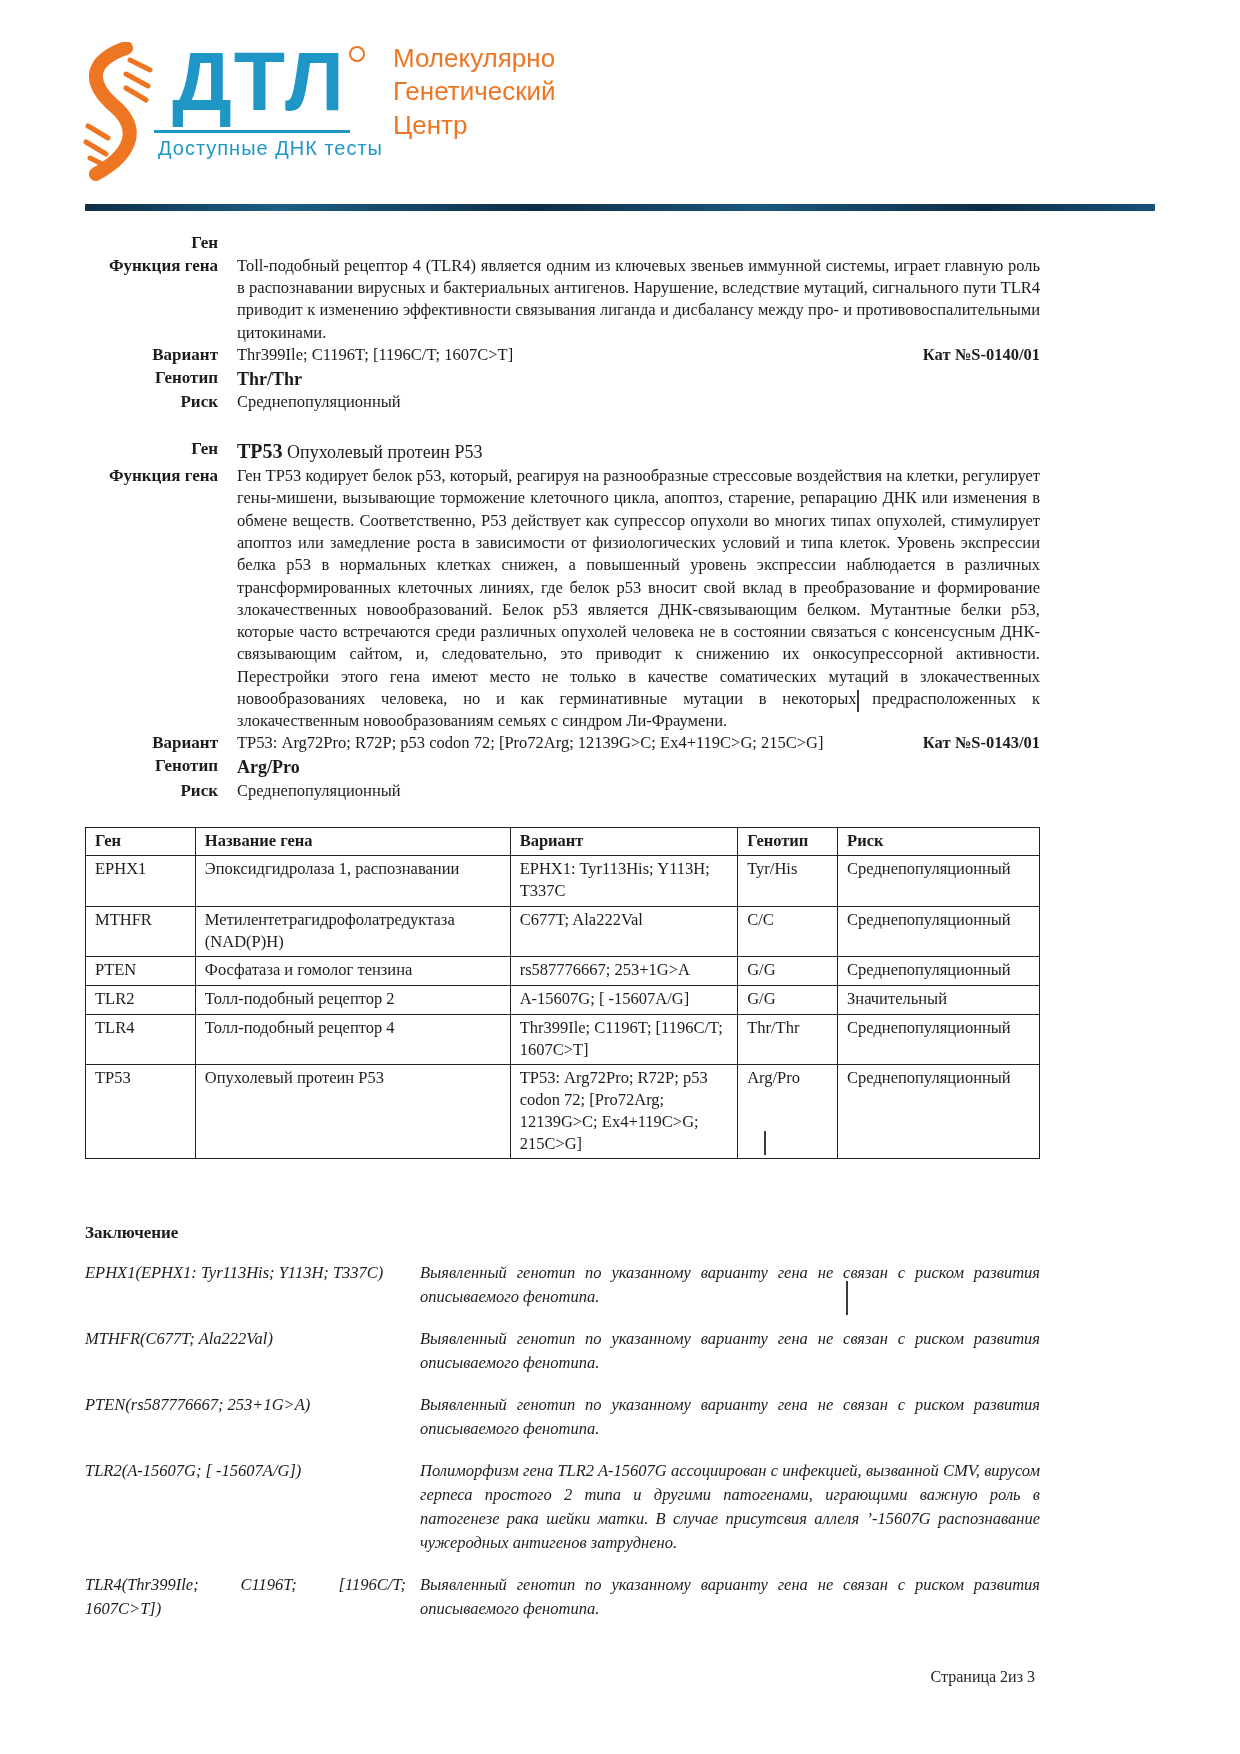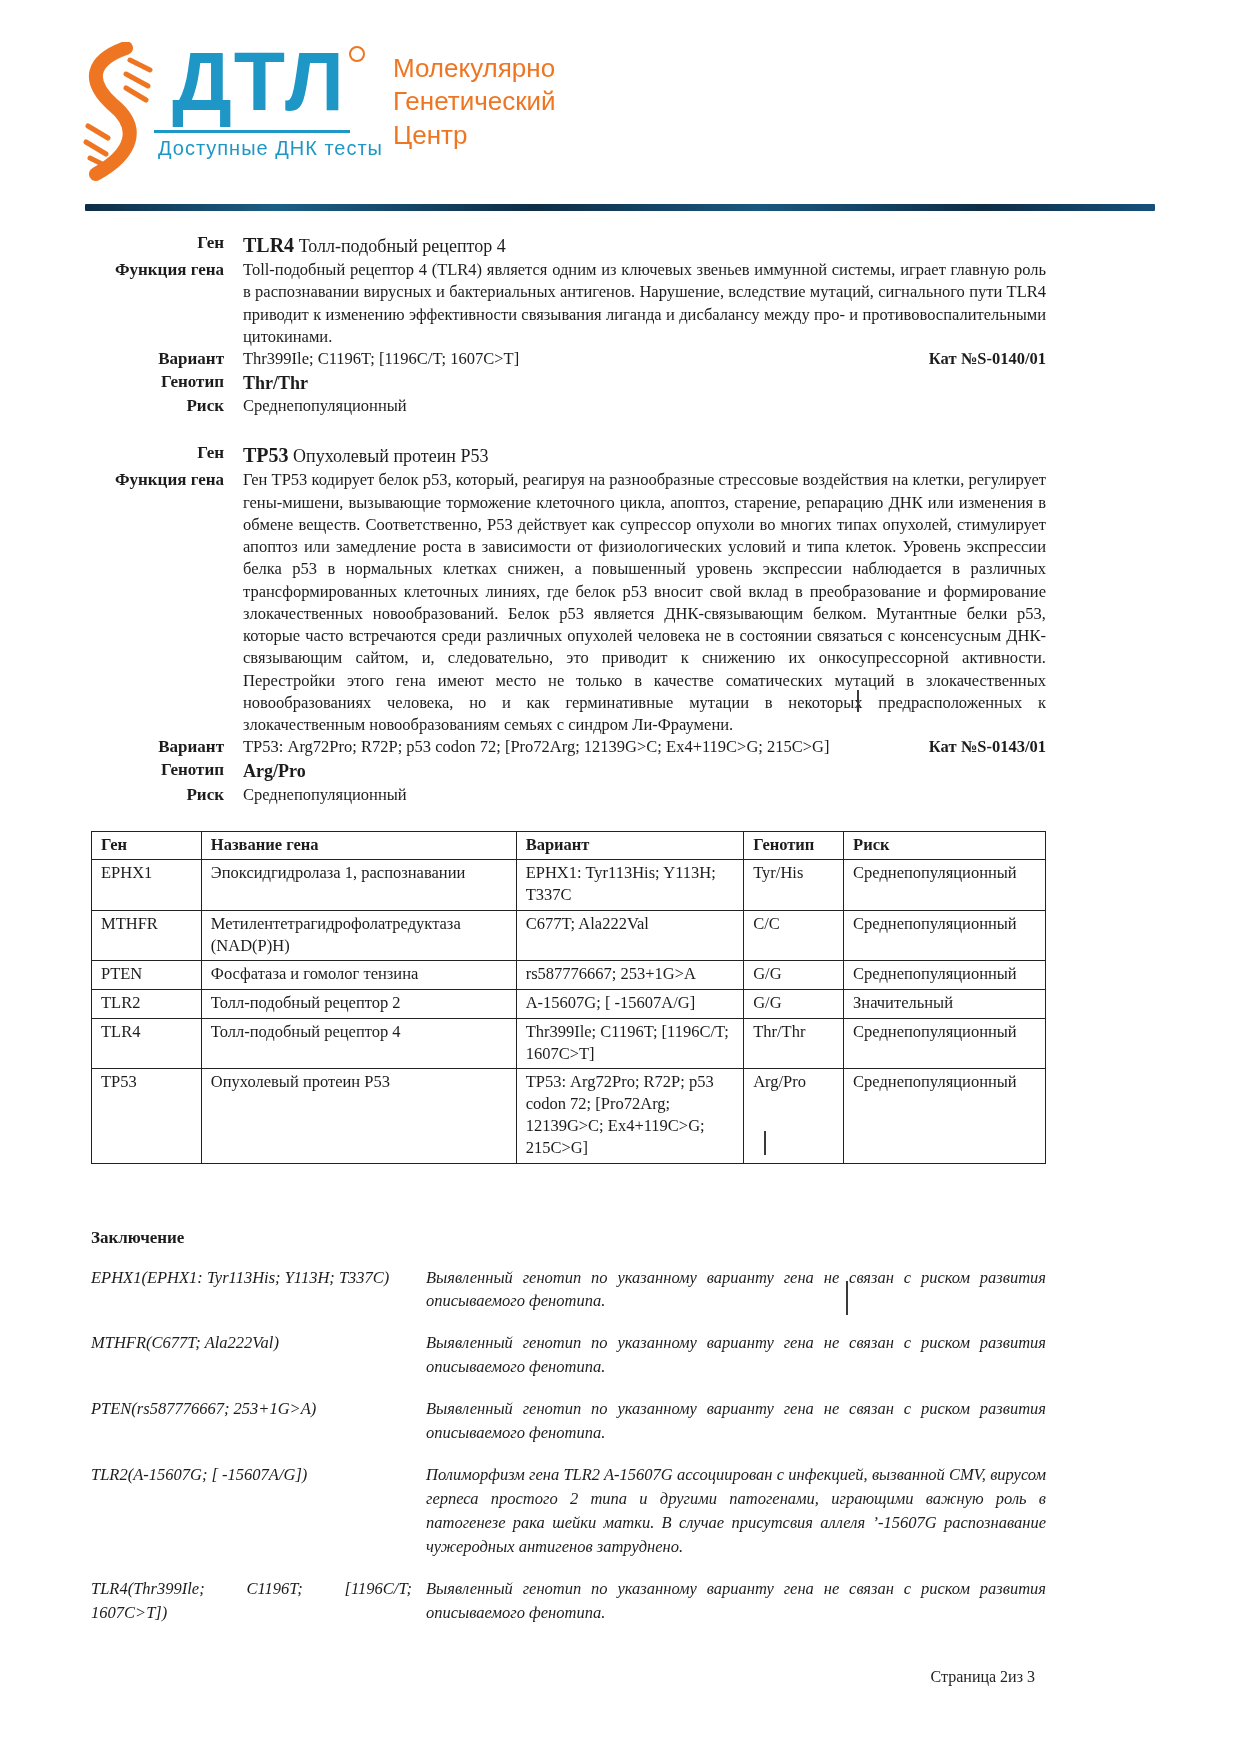--- a/index.html
+++ b/index.html
@@ -27,31 +27,31 @@
   .rmark{
     width:12px;height:12px;border:2.5px solid #ee7623;border-radius:50%;
     margin:4px 0 0 3px;
   }
   .brand-underline{height:3px;background:#1e97c6;margin:8px 0 4px -18px;width:196px;}
   .subtitle{
     color:#1e97c6;font-size:20px;letter-spacing:1px;margin-left:-14px;
     white-space:nowrap;
   }
   .tagline{
-    margin-left:10px;margin-top:10px;
+    margin-left:10px;
     color:#ee7623;font-size:26px;line-height:1.28;font-weight:500;
   }
   
   .top-rule{
     position:absolute;top:204px;left:85px;width:1070px;height:7px;
     background:linear-gradient(90deg,#0e2d47 0%,#1c5f85 18%,#0e2d47 42%,#1a587e 63%,#0e2d47 84%,#16517a 100%);
     border-radius:1px;
   }
   
-  .content{position:absolute;left:91px;top:232px;width:955px;}
+  .content{position:absolute;left:85px;top:232px;width:955px;}
   .srow{display:flex;margin:0;}
   .lbl{
     width:133px;flex:none;text-align:right;font-weight:bold;
     font-size:17px;line-height:1.35;padding-right:19px;
   }
   .val{flex:1;font-size:16.5px;line-height:1.35;}
   .gene-head .val{font-size:18px;}
   .gene-sym{font-size:20px;font-weight:bold;}
   .func .val{text-align:justify;}
   .variant-line{display:flex;justify-content:space-between;white-space:nowrap;}
@@ -126,21 +126,20 @@
     </div>
   </header>
 
   <div class="top-rule"></div>
 
   <div class="content">
 
     <section class="gene-section">
       <div class="srow gene-head">
         <div class="lbl">Ген</div>
-        <div class="val"><span class="gene-sym">TLR4</span> <span>Толл-подобный рецептор 4</span></div>
       </div>
       <div class="srow func">
         <div class="lbl">Функция гена</div>
         <div class="val">Toll-подобный рецептор 4 (TLR4) является одним из ключевых звеньев иммунной системы, играет главную роль в распознавании вирусных и бактериальных антигенов. Нарушение, вследствие мутаций, сигнального пути TLR4 приводит к изменению эффективности связывания лиганда и дисбалансу между про- и противовоспалительными цитокинами.</div>
       </div>
       <div class="srow">
         <div class="lbl">Вариант</div>
         <div class="val variant-line">
           <span>Thr399Ile; C1196T; [1196C/T; 1607C&gt;T]</span>
           <span class="catalog">Кат №S-0140/01</span>

